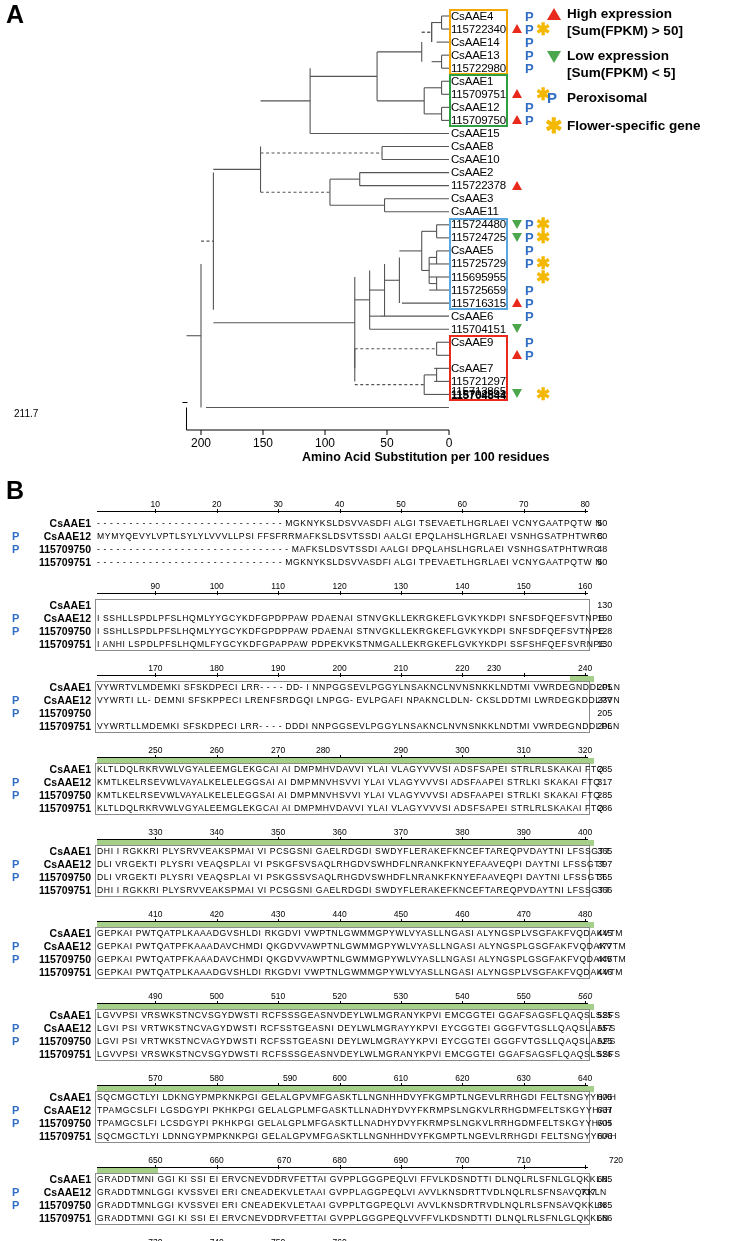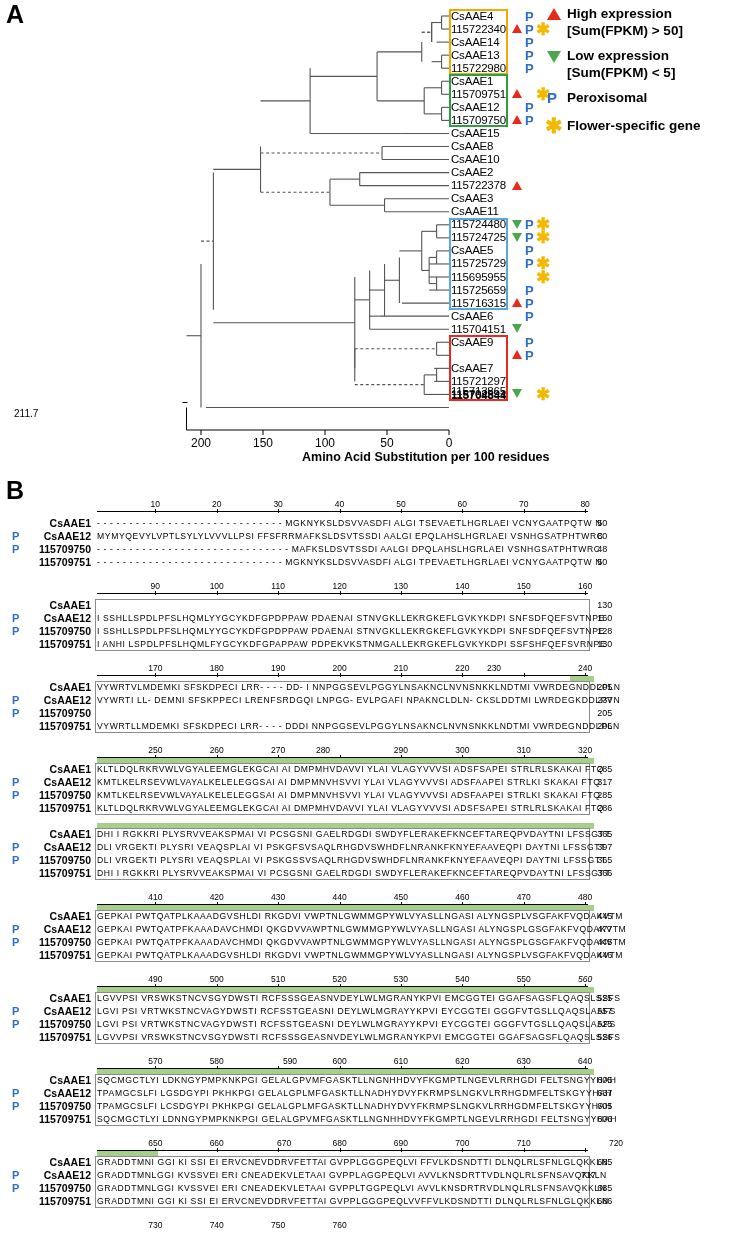--- a/index.html
+++ b/index.html
@@ -499,20 +499,39 @@
             <div class="row-num" style="left: 597.2px;">285</div>
           </div>
           <div class="aln-row" style="position: absolute; left: 0px; top: 39px; width: 733px;">
             <div class="row-name" style="right: 642px;">115709751</div>
             <div class="row-seq" style="left: 97px;">KLTLDQLRKRVWLVGYALEEMGLEKGCAI AI DMPMHVDAVVI YLAI VLAGYVVVSI ADSFSAPEI STRLRLSKAKAI FTQ</div>
             <div class="row-num" style="left: 597.2px;">286</div>
           </div>
         </div>
       </div>
       <div class="aln-block" style="margin-bottom: 9px;">
+        <div class="ruler">
+          <div class="ruler-line" style="left: 97px; width: 491.2px;"></div>
+          <div class="ruler-tick" style="left: 155.33px;"></div>
+          <div class="ruler-num" style="left: 155.33px;">330</div>
+          <div class="ruler-tick" style="left: 216.73px;"></div>
+          <div class="ruler-num" style="left: 216.73px;">340</div>
+          <div class="ruler-tick" style="left: 278.13px;"></div>
+          <div class="ruler-num" style="left: 278.13px;">350</div>
+          <div class="ruler-tick" style="left: 339.53px;"></div>
+          <div class="ruler-num" style="left: 339.53px;">360</div>
+          <div class="ruler-tick" style="left: 400.93px;"></div>
+          <div class="ruler-num" style="left: 400.93px;">370</div>
+          <div class="ruler-tick" style="left: 462.33px;"></div>
+          <div class="ruler-num" style="left: 462.33px;">380</div>
+          <div class="ruler-tick" style="left: 523.73px;"></div>
+          <div class="ruler-num" style="left: 523.73px;">390</div>
+          <div class="ruler-tick" style="left: 585.13px;"></div>
+          <div class="ruler-num" style="left: 585.13px;">400</div>
+        </div>
         <div style="position: relative; height: 56px;">
           <div class="greenbar" style="left: 97px; top: -5px; width: 497.34px;"></div>
           <div class="seqbox" style="left: 95px; top: 0px; width: 495.2px; height: 52px;"></div>
           <div class="aln-row" style="position: absolute; left: 0px; top: 0px; width: 733px;">
             <div class="row-name" style="right: 642px;">CsAAE1</div>
             <div class="row-seq" style="left: 97px;">DHI I RGKKRI PLYSRVVEAKSPMAI VI PCSGSNI GAELRDGDI SWDYFLERAKEFKNCEFTAREQPVDAYTNI LFSSGTT</div>
             <div class="row-num" style="left: 597.2px;">365</div>
           </div>
           <div class="aln-row" style="position: absolute; left: 0px; top: 13px; width: 733px;">
             <div class="row-p" style="left: 12px;">P</div>

